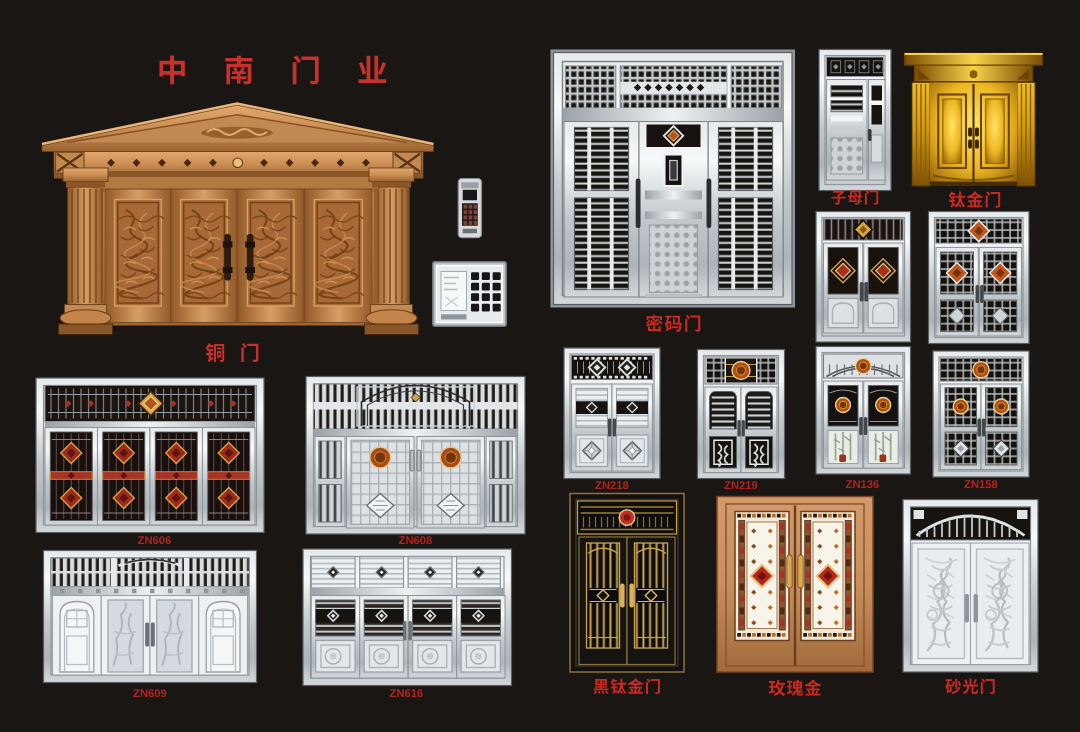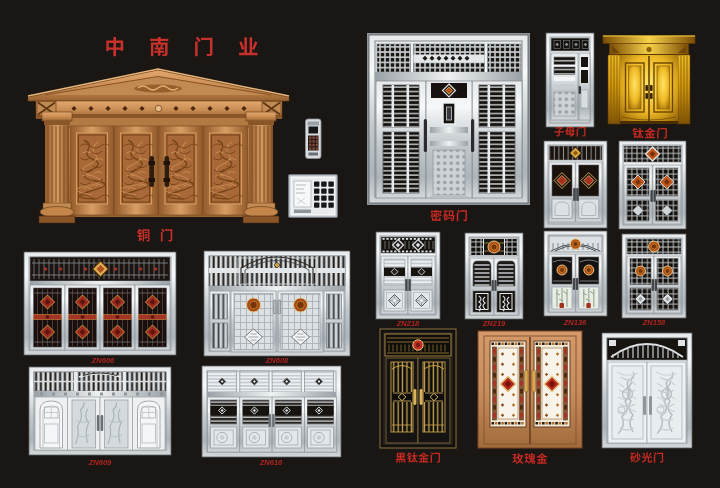--- a/index.html
+++ b/index.html
@@ -1,14 +1,14 @@
 <!DOCTYPE html>
 <html><head><meta charset="utf-8"><style>
 html,body{margin:0;padding:0;background:#151210;}
-#page{position:relative;width:720px;height:488px;overflow:hidden;background:#1a1613;font-family:"Liberation Sans",sans-serif;font-style:italic;}
+#page{position:relative;width:720px;height:488px;overflow:hidden;background:#1a1613;font-family:"Liberation Sans",sans-serif;}
 svg{display:block}
 </style></head><body>
 <div id="page">
 <svg width="720" height="488" viewBox="0 0 720 488">
 <defs>
 <path id="g4e2d" d="M434 850V676H88V169H208V224H434V-89H561V224H788V174H914V676H561V850ZM208 342V558H434V342ZM788 342H561V558H788Z"></path>
         <path id="g5357" d="M436 843V767H56V655H436V580H94V-87H214V470H406L314 443C333 411 354 368 364 337H276V244H440V178H255V82H440V-61H553V82H745V178H553V244H723V337H636C655 367 676 403 697 441L596 469C582 430 556 375 535 339L542 337H390L466 362C455 393 432 437 410 470H784V33C784 18 778 13 760 13C744 12 682 12 633 15C648 -13 667 -57 672 -87C753 -87 812 -86 853 -69C893 -53 907 -25 907 33V580H567V655H944V767H567V843Z"></path>
         <path id="g95e8" d="M110 795C161 734 225 651 253 598L351 669C321 721 253 799 202 856ZM80 628V-88H203V628ZM365 817V702H802V48C802 28 795 22 776 22C756 21 687 21 628 24C645 -6 663 -57 669 -89C762 -90 825 -88 867 -69C909 -50 924 -19 924 46V817Z"></path>
         <path id="g4e1a" d="M64 606C109 483 163 321 184 224L304 268C279 363 221 520 174 639ZM833 636C801 520 740 377 690 283V837H567V77H434V837H311V77H51V-43H951V77H690V266L782 218C834 315 897 458 943 585Z"></path>
         <path id="g94dc" d="M574 629V531H799V629ZM435 811V-90H533V704H840V36C840 22 835 18 821 17C807 17 761 16 717 19C732 -10 746 -61 749 -90C818 -90 866 -87 898 -69C930 -50 940 -19 940 35V811ZM652 365H719V237H652ZM582 457V93H652V145H792V457ZM46 361V253H169V94C169 44 137 11 115 -5C133 -23 159 -66 168 -90C188 -69 223 -46 411 69C402 93 390 140 385 172L280 112V253H403V361H280V459H400V566H135C155 591 173 619 190 648H410V758H245L268 816L162 848C133 759 81 674 22 619C41 591 69 528 78 501L104 528V459H169V361Z"></path>

